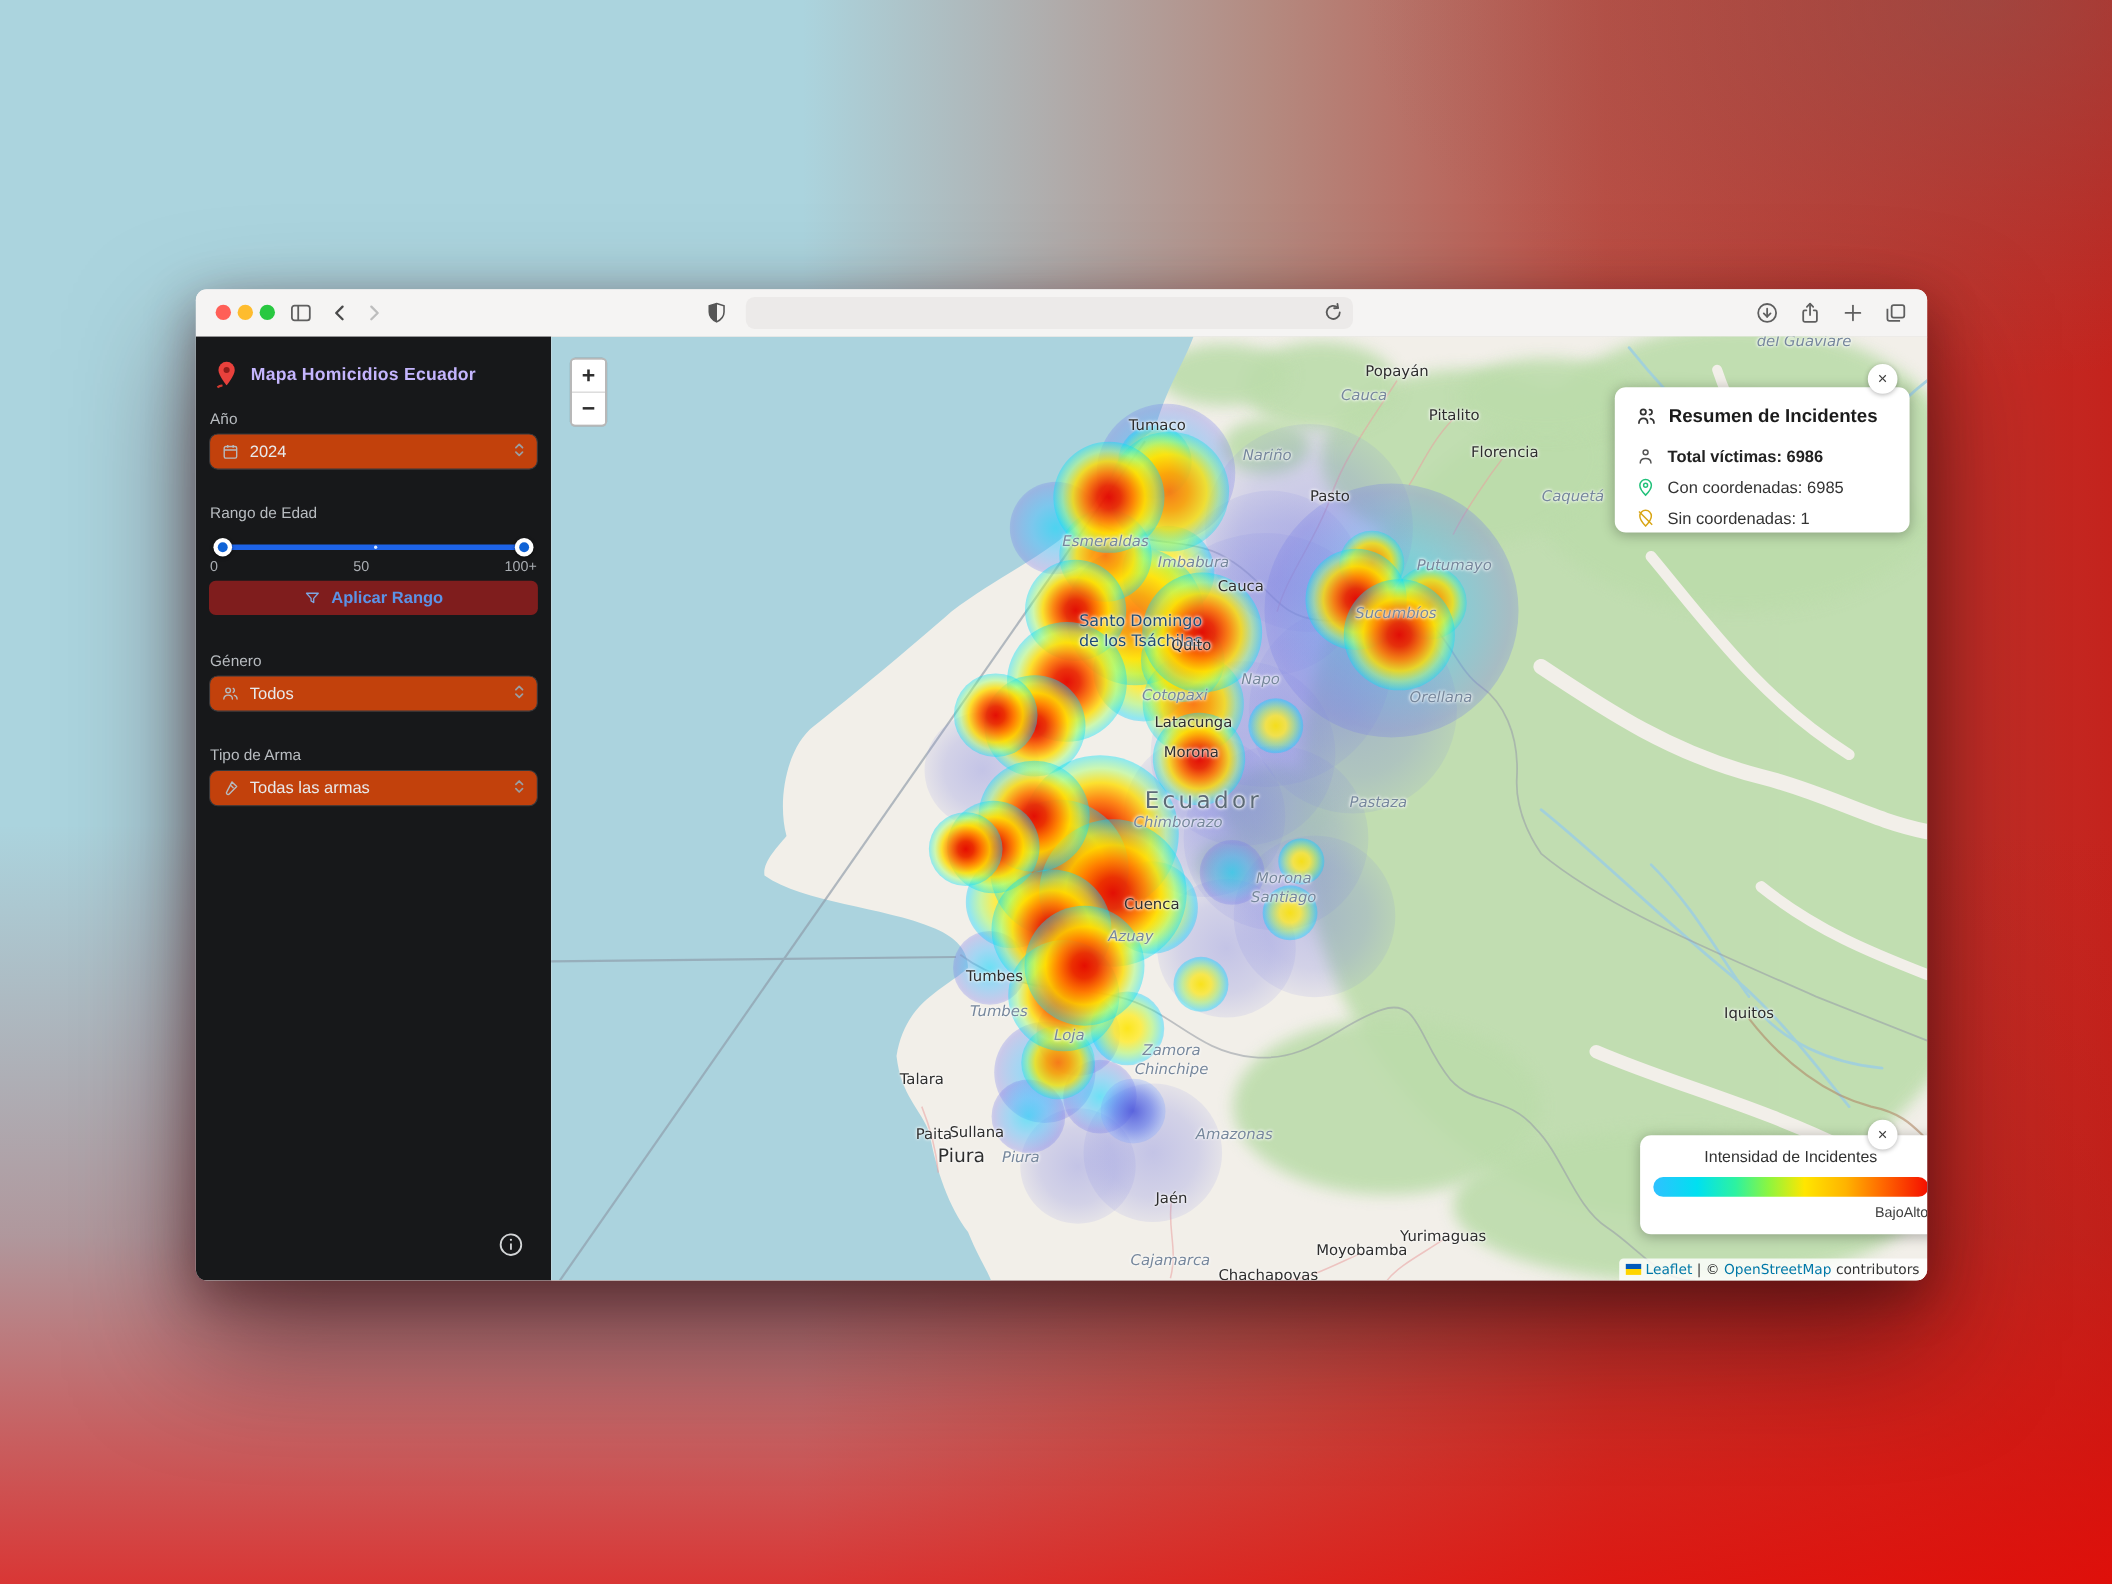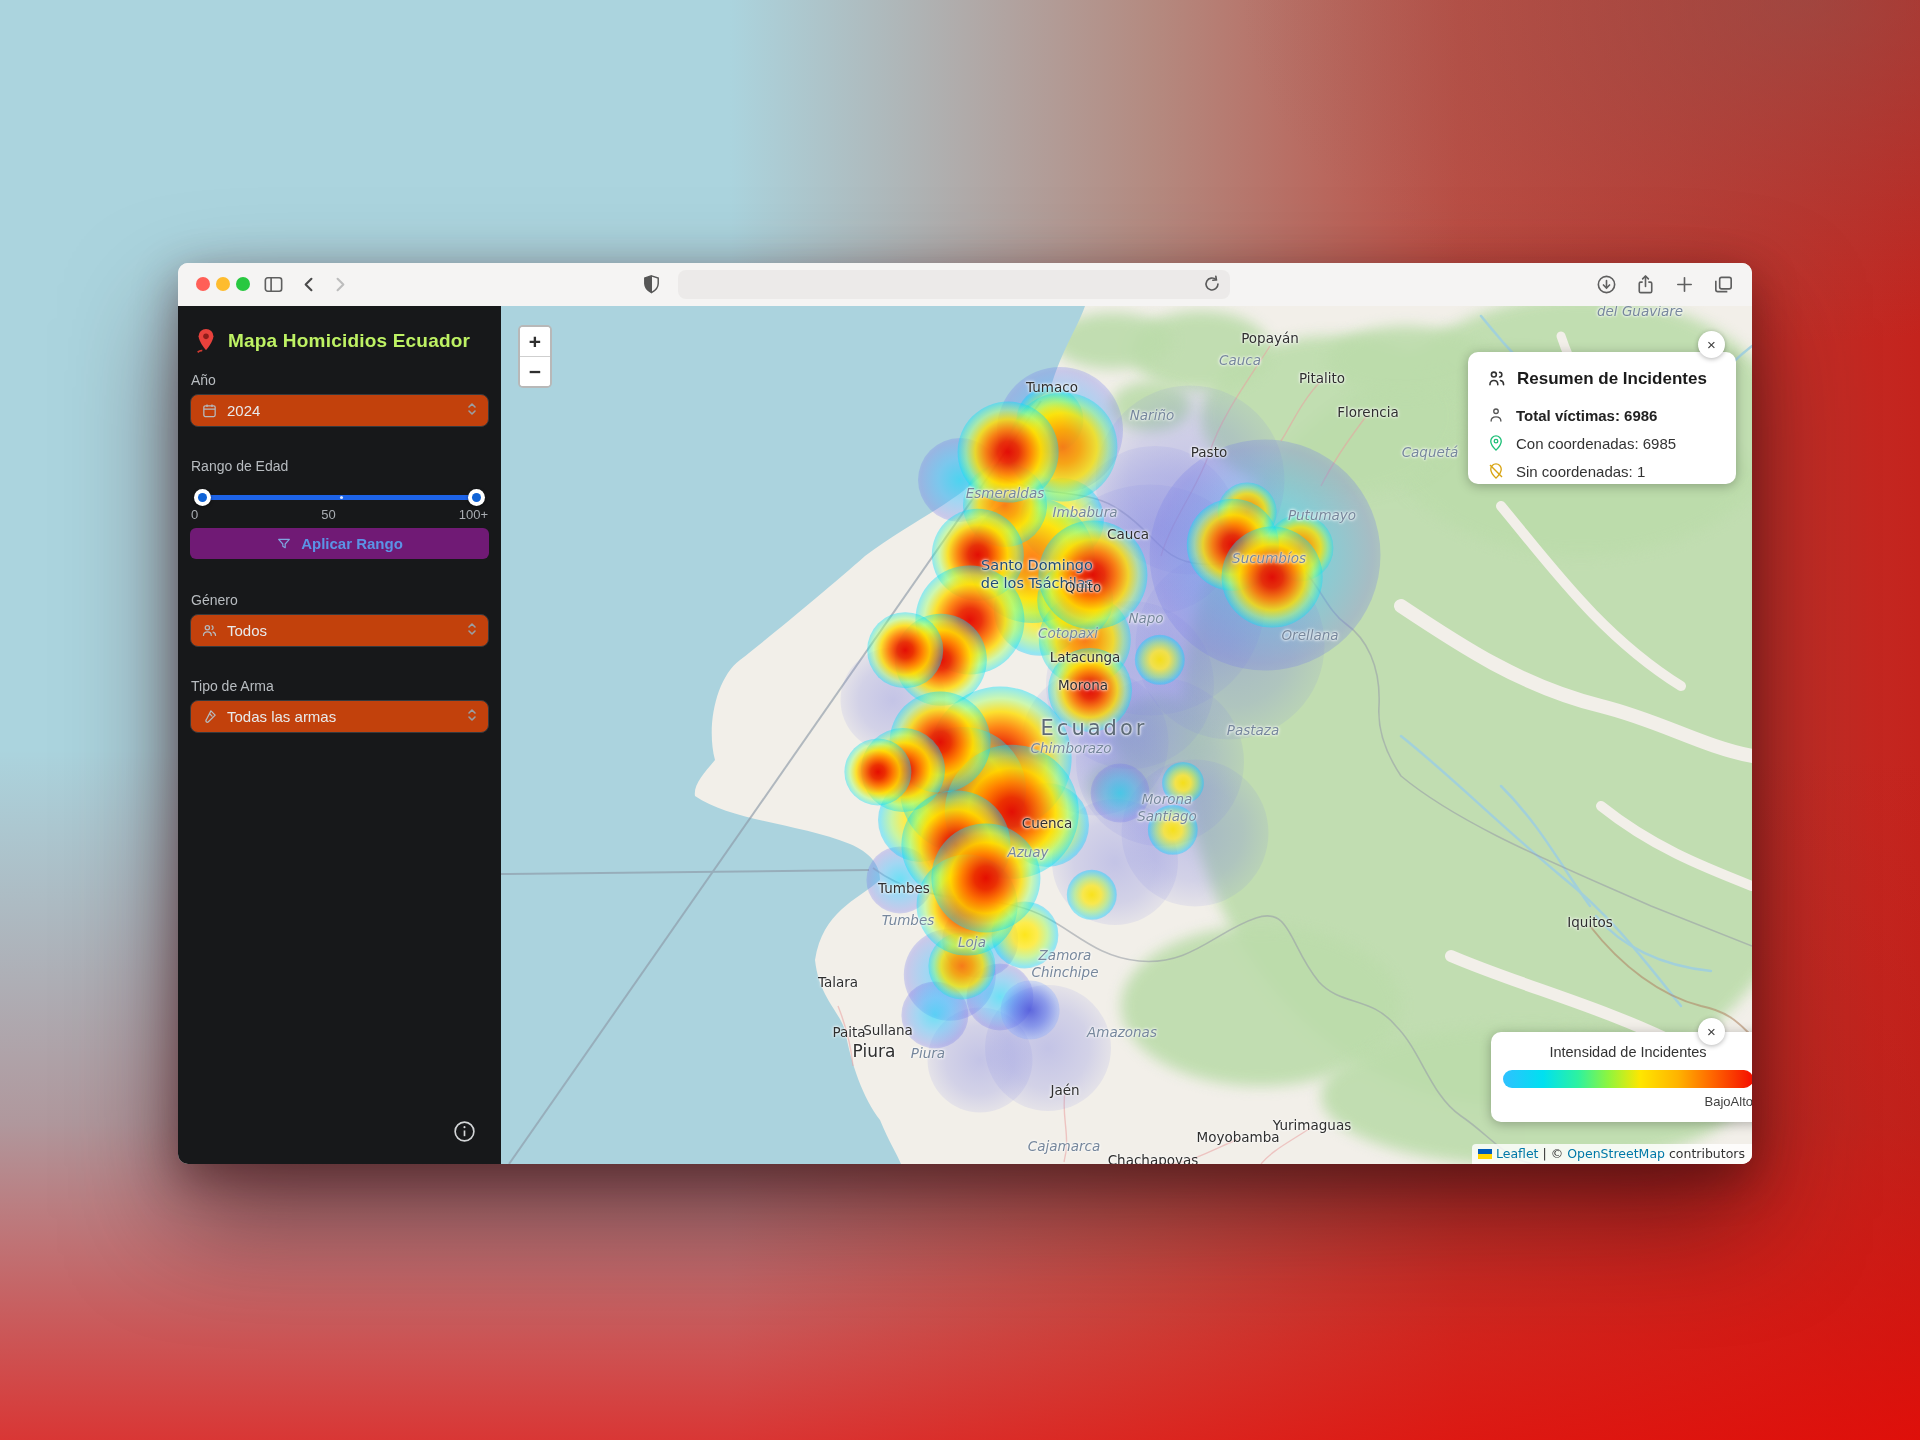--- a/index.html
+++ b/index.html
@@ -17,36 +17,36 @@
   .titlebar{position:absolute;left:0;top:0;right:0;height:43px;background:#f5f4f3;border-bottom:1px solid #d9d7d6;}
   .tl{position:absolute;top:14px;width:14px;height:14px;border-radius:50%;}
   .ticon{position:absolute;top:10px;width:23px;height:23px;color:#5f5f5f;}
   .ticon svg{width:100%;height:100%;}
   .urlfield{position:absolute;left:500px;top:7px;width:552px;height:29px;border-radius:8px;background:#eceae9;}
   .reload{position:absolute;right:7px;top:3px;width:22px;height:22px;color:#5a5a5a;}
   
   .content{position:absolute;left:0;top:43px;right:0;bottom:0;display:flex;}
   .sidebar{position:relative;width:323px;background:#17181a;flex:none;color:#e6e8ea;}
   .sb-head{position:absolute;left:16px;top:22px;right:10px;display:flex;align-items:center;gap:10px;}
-  .sb-title{font-size:19px;font-weight:bold;color:#bef264;letter-spacing:.2px;}
+  .sb-title{font-size:16px;font-weight:bold;color:#c4b5fd;letter-spacing:.2px;}
   .sb-label{position:absolute;left:13px;font-size:14px;color:#b8bcc0;}
   .sb-select{position:absolute;left:12px;right:12px;height:31px;border-radius:8px;background:#c2410c;
     border:1px solid #37393c;display:flex;align-items:center;padding:0 10px;gap:9px;font-size:15px;color:#e8eaec;}
   .sb-select .chev{margin-left:auto;color:#9a9ea3;}
   .icon16{width:17px;height:17px;flex:none;color:#b6babe;}
   .icon16 svg{width:100%;height:100%;}
   .slider{position:absolute;left:18px;right:18px;top:183px;height:16px;}
   .track{position:absolute;left:0;right:0;top:6px;height:5px;border-radius:3px;background:#1d63e8;}
   .middot{position:absolute;left:50%;top:7px;width:3px;height:3px;border-radius:50%;background:#dce7fb;}
   .thumb{position:absolute;top:0;width:17px;height:17px;border-radius:50%;background:#fff;
     box-shadow:0 1px 3px rgba(0,0,0,.5);}
   .thumb::after{content:"";position:absolute;left:4px;top:4px;width:9px;height:9px;border-radius:50%;background:#0f62d6;}
   .scale{position:absolute;left:13px;right:13px;top:201px;display:flex;justify-content:space-between;
     font-size:13px;color:#a9adb2;}
-  .apply{position:absolute;left:12px;right:12px;top:222px;height:31px;border-radius:6px;background:#701a75;
+  .apply{position:absolute;left:12px;right:12px;top:222px;height:31px;border-radius:6px;background:#7f1d1d;
     display:flex;align-items:center;justify-content:center;gap:9px;color:#5b93e6;font-size:15px;font-weight:bold;}
   .apply svg{width:16px;height:16px;}
   .infobtn{position:absolute;right:24px;bottom:20px;width:25px;height:25px;color:#d3d5d7;}
   .infobtn svg{width:100%;height:100%;}
   
   .map{position:relative;flex:1;background:#f2efe9;overflow:hidden;}
   .green{position:absolute;background:#bcdcab;border-radius:50%;filter:blur(7px);opacity:.9;}
   .mapsvg{position:absolute;left:0;top:0;}
   .blob{position:absolute;border-radius:50%;transform:translate(-50%,-50%);}
   .b-red{background:radial-gradient(circle, rgba(228,8,0,.97) 0%, rgba(235,40,0,.95) 15%, rgba(255,122,0,.9) 31%, rgba(255,221,0,.8) 46%, rgba(168,255,120,.5) 59%, rgba(0,222,255,.42) 71%, rgba(92,97,235,.3) 83%, rgba(92,97,235,0) 96%);}

